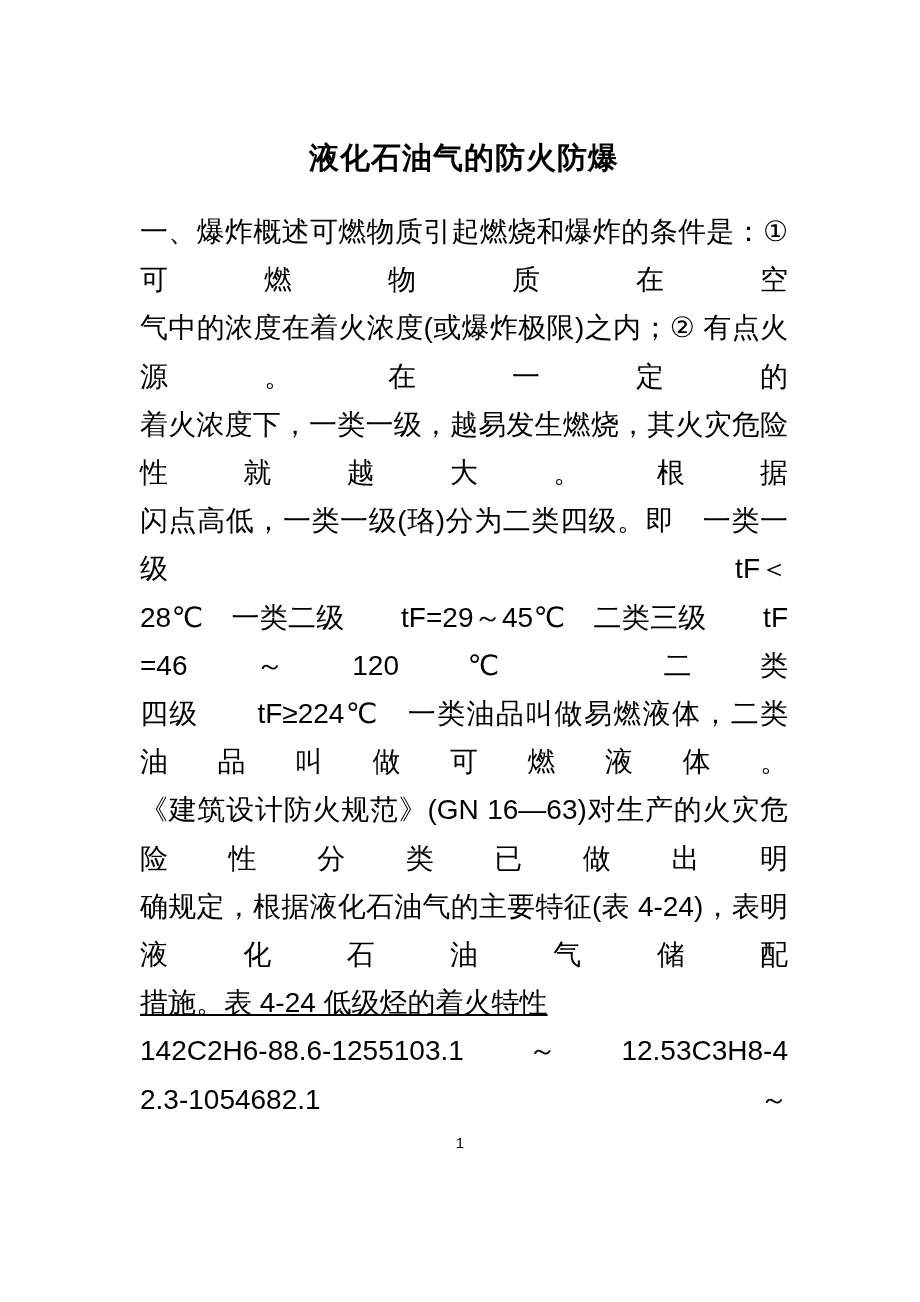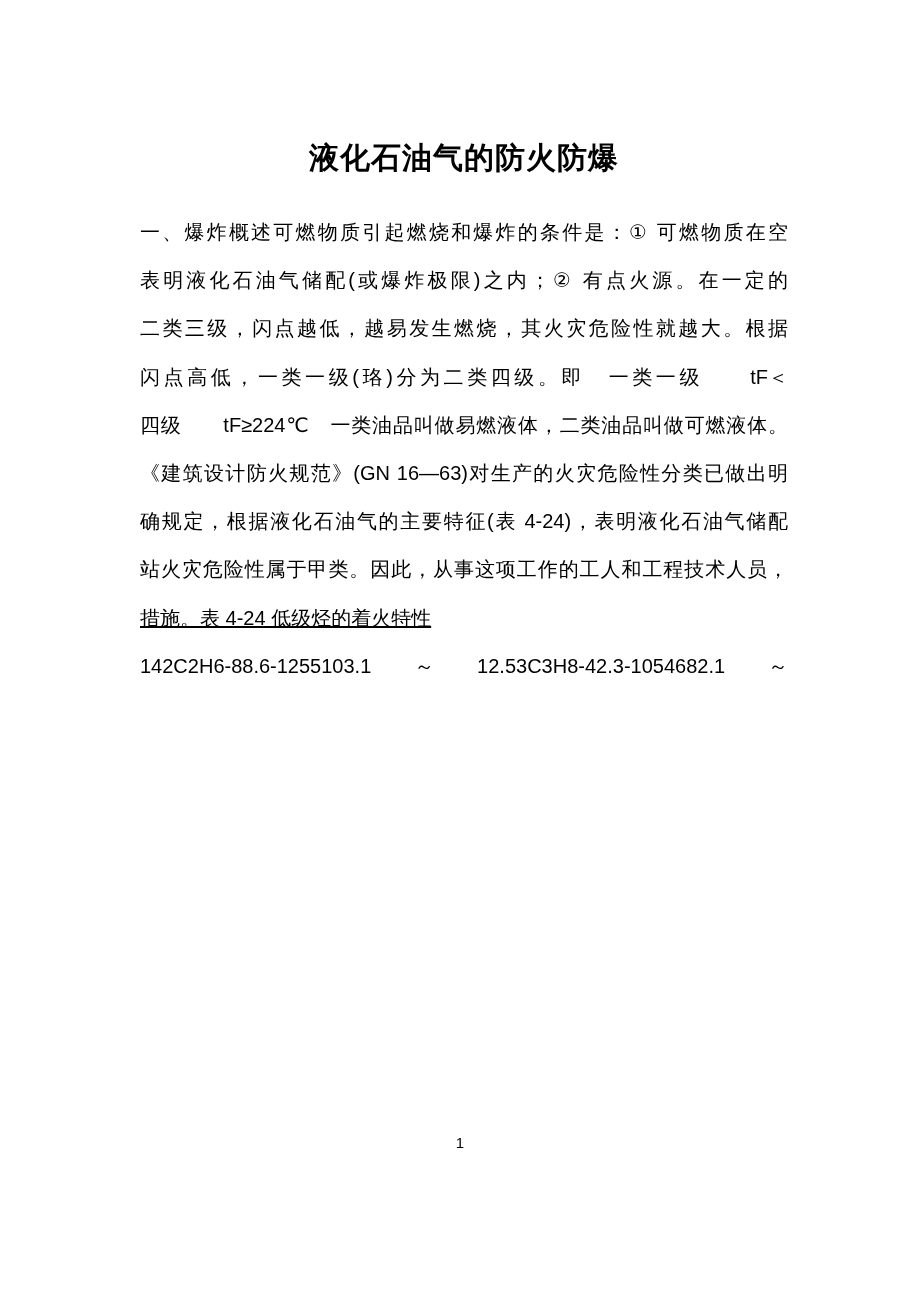--- a/index.html
+++ b/index.html
@@ -25,21 +25,21 @@
   }
   .doc-title {
     margin: 0 0 28px 0;
     font-size: 30px;
     line-height: 44px;
     font-weight: bold;
     text-align: center;
     letter-spacing: 1px;
   }
   .line {
-    font-size: 20px;
+    font-size: 28px;
     line-height: 48.2px;
     text-align: justify;
     text-align-last: justify;
     white-space: pre-wrap;
     word-break: break-all;
   }
   .line.para-end {
     text-align-last: left;
     text-decoration: underline;
   }
@@ -53,25 +53,25 @@
     color: #000000;
   }
 </style>
 </head>
 <body>
 
 <div class="page">
   <div class="content">
     <h1 class="doc-title">液化石油气的防火防爆</h1>
     <div class="line">一、爆炸概述可燃物质引起燃烧和爆炸的条件是：① 可燃物质在空</div>
-    <div class="line">表明液化石油气储配(或爆炸极限)之内；② 有点火源。在一定的</div>
-    <div class="line">二类三级，闪点越低，越易发生燃烧，其火灾危险性就越大。根据</div>
+    <div class="line">气中的浓度在着火浓度(或爆炸极限)之内；② 有点火源。在一定的</div>
+    <div class="line">着火浓度下，一类一级，越易发生燃烧，其火灾危险性就越大。根据</div>
     <div class="line">闪点高低，一类一级(珞)分为二类四级。即　一类一级　　tF＜</div>
+    <div class="line">28℃　一类二级　　tF=29～45℃　二类三级　　tF=46～120℃　二类</div>
     <div class="line">四级　　tF≥224℃　一类油品叫做易燃液体，二类油品叫做可燃液体。</div>
     <div class="line">《建筑设计防火规范》(GN 16—63)对生产的火灾危险性分类已做出明</div>
     <div class="line">确规定，根据液化石油气的主要特征(表 4-24)，表明液化石油气储配</div>
-    <div class="line">站火灾危险性属于甲类。因此，从事这项工作的工人和工程技术人员，</div>
     <div class="line para-end">措施。表 4-24 低级烃的着火特性</div>
     <div class="line">142C2H6-88.6-1255103.1　　～　　12.53C3H8-42.3-1054682.1　　～</div>
 
   </div>
   <div class="page-number">1</div>
 </div>
 
 </body></html>

